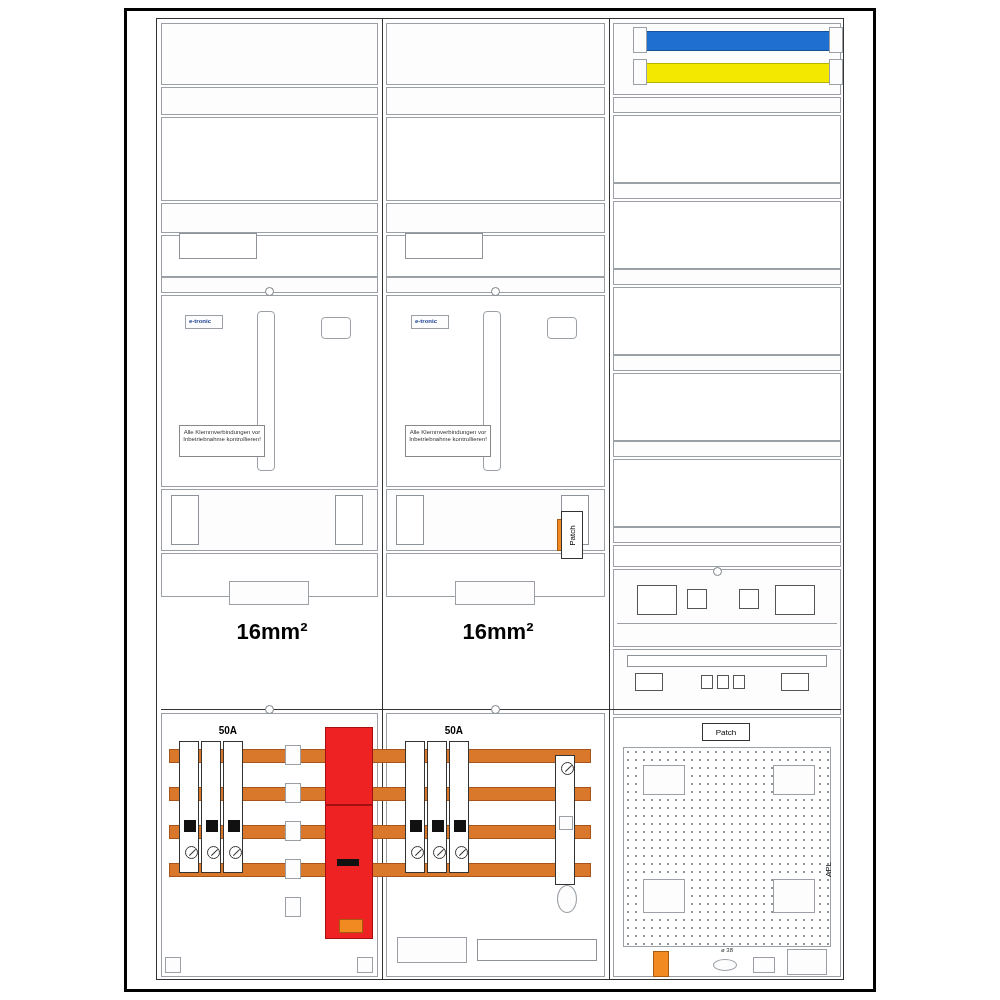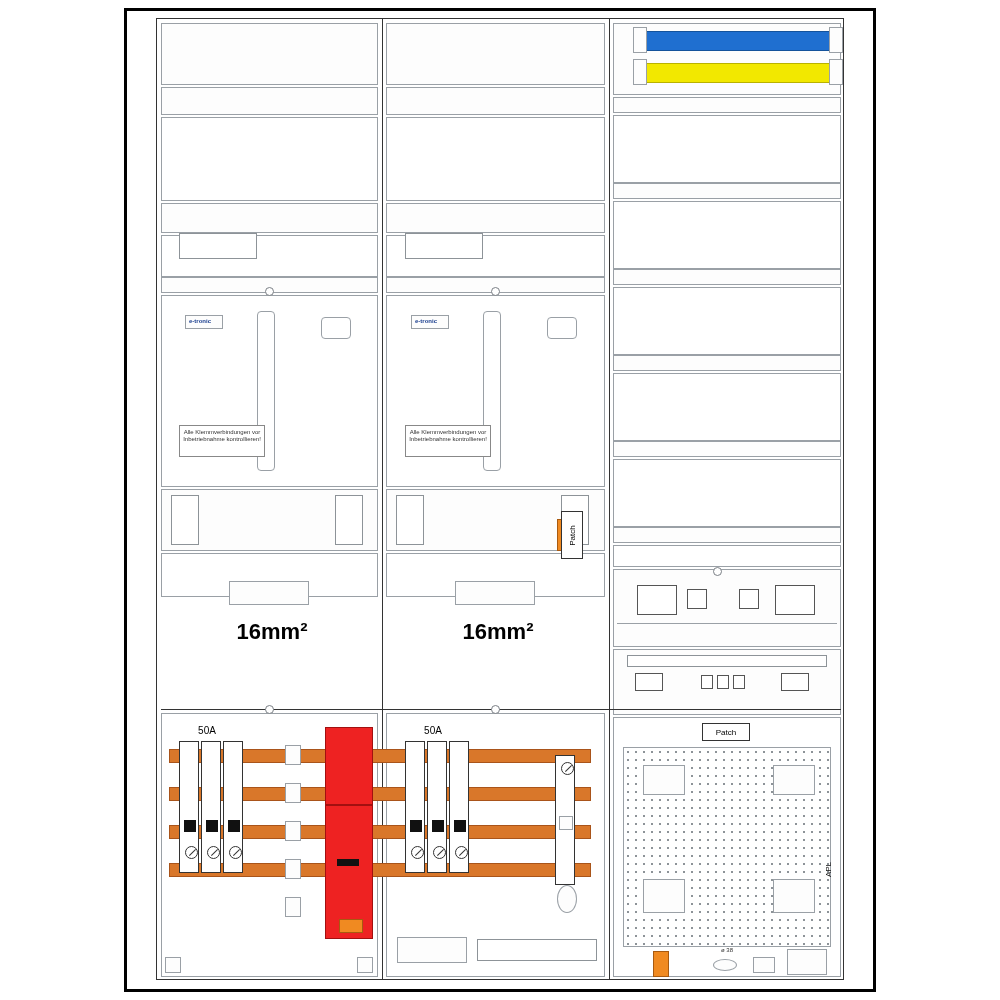--- a/index.html
+++ b/index.html
@@ -8,21 +8,21 @@
   .outer-frame{position:absolute;left:124px;top:8px;width:752px;height:984px;border:3px solid #000;background:#fff;box-sizing:border-box;}
   .cabinet{position:absolute;left:156px;top:18px;width:688px;height:962px;border:1px solid #333;box-sizing:border-box;background:#fff;}
   .col-divider{position:absolute;top:0;bottom:0;width:1px;background:#333;}
 
   
   .panel{position:absolute;box-sizing:border-box;border:1px solid #9aa0a6;background:#fdfdfd;}
   .panel.white{background:#fff;}
   .hline{position:absolute;height:1px;background:#9aa0a6;}
   .label-xs{font-size:6px;color:#333;text-align:center;line-height:1.2;}
   .big-label{font-size:22px;font-weight:bold;color:#000;text-align:center;}
-  .amp-label{font-size:10px;font-weight:normal;color:#000;text-align:center;}
+  .amp-label{font-size:10px;font-weight:bold;color:#000;text-align:right;}
 
   
   .dotgrid{position:absolute;box-sizing:border-box;border:1px solid #8d9398;background:#fff;}
 
   
   .bar-blue{position:absolute;background:#1f6fd0;border:1px solid #14539c;}
   .bar-yellow{position:absolute;background:#f2e800;border:1px solid #b9b200;}
   .busbar{position:absolute;background:#d9772a;border:1px solid #a9541a;}
   .red-block{position:absolute;background:#ee2222;border:1px solid #a21010;}
   .orange-block{position:absolute;background:#f08a21;border:1px solid #a85a10;}

